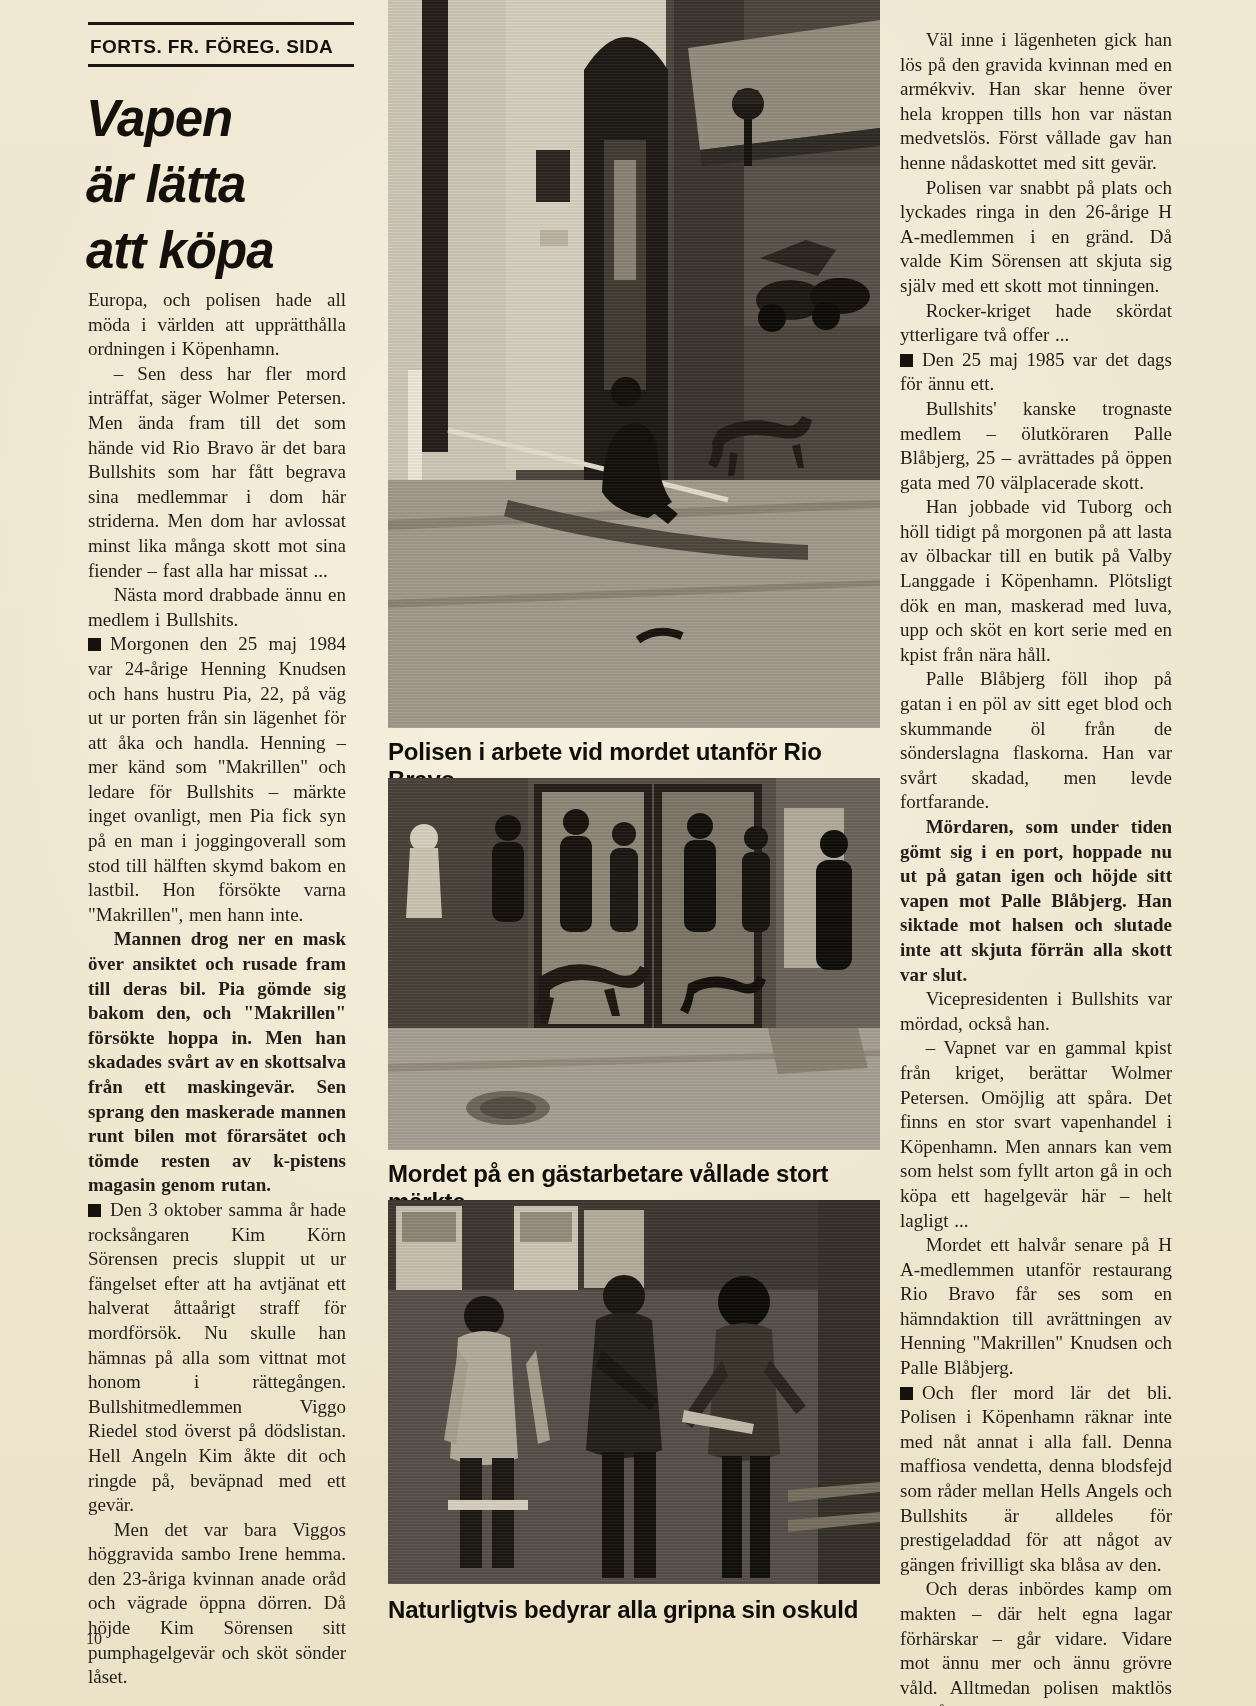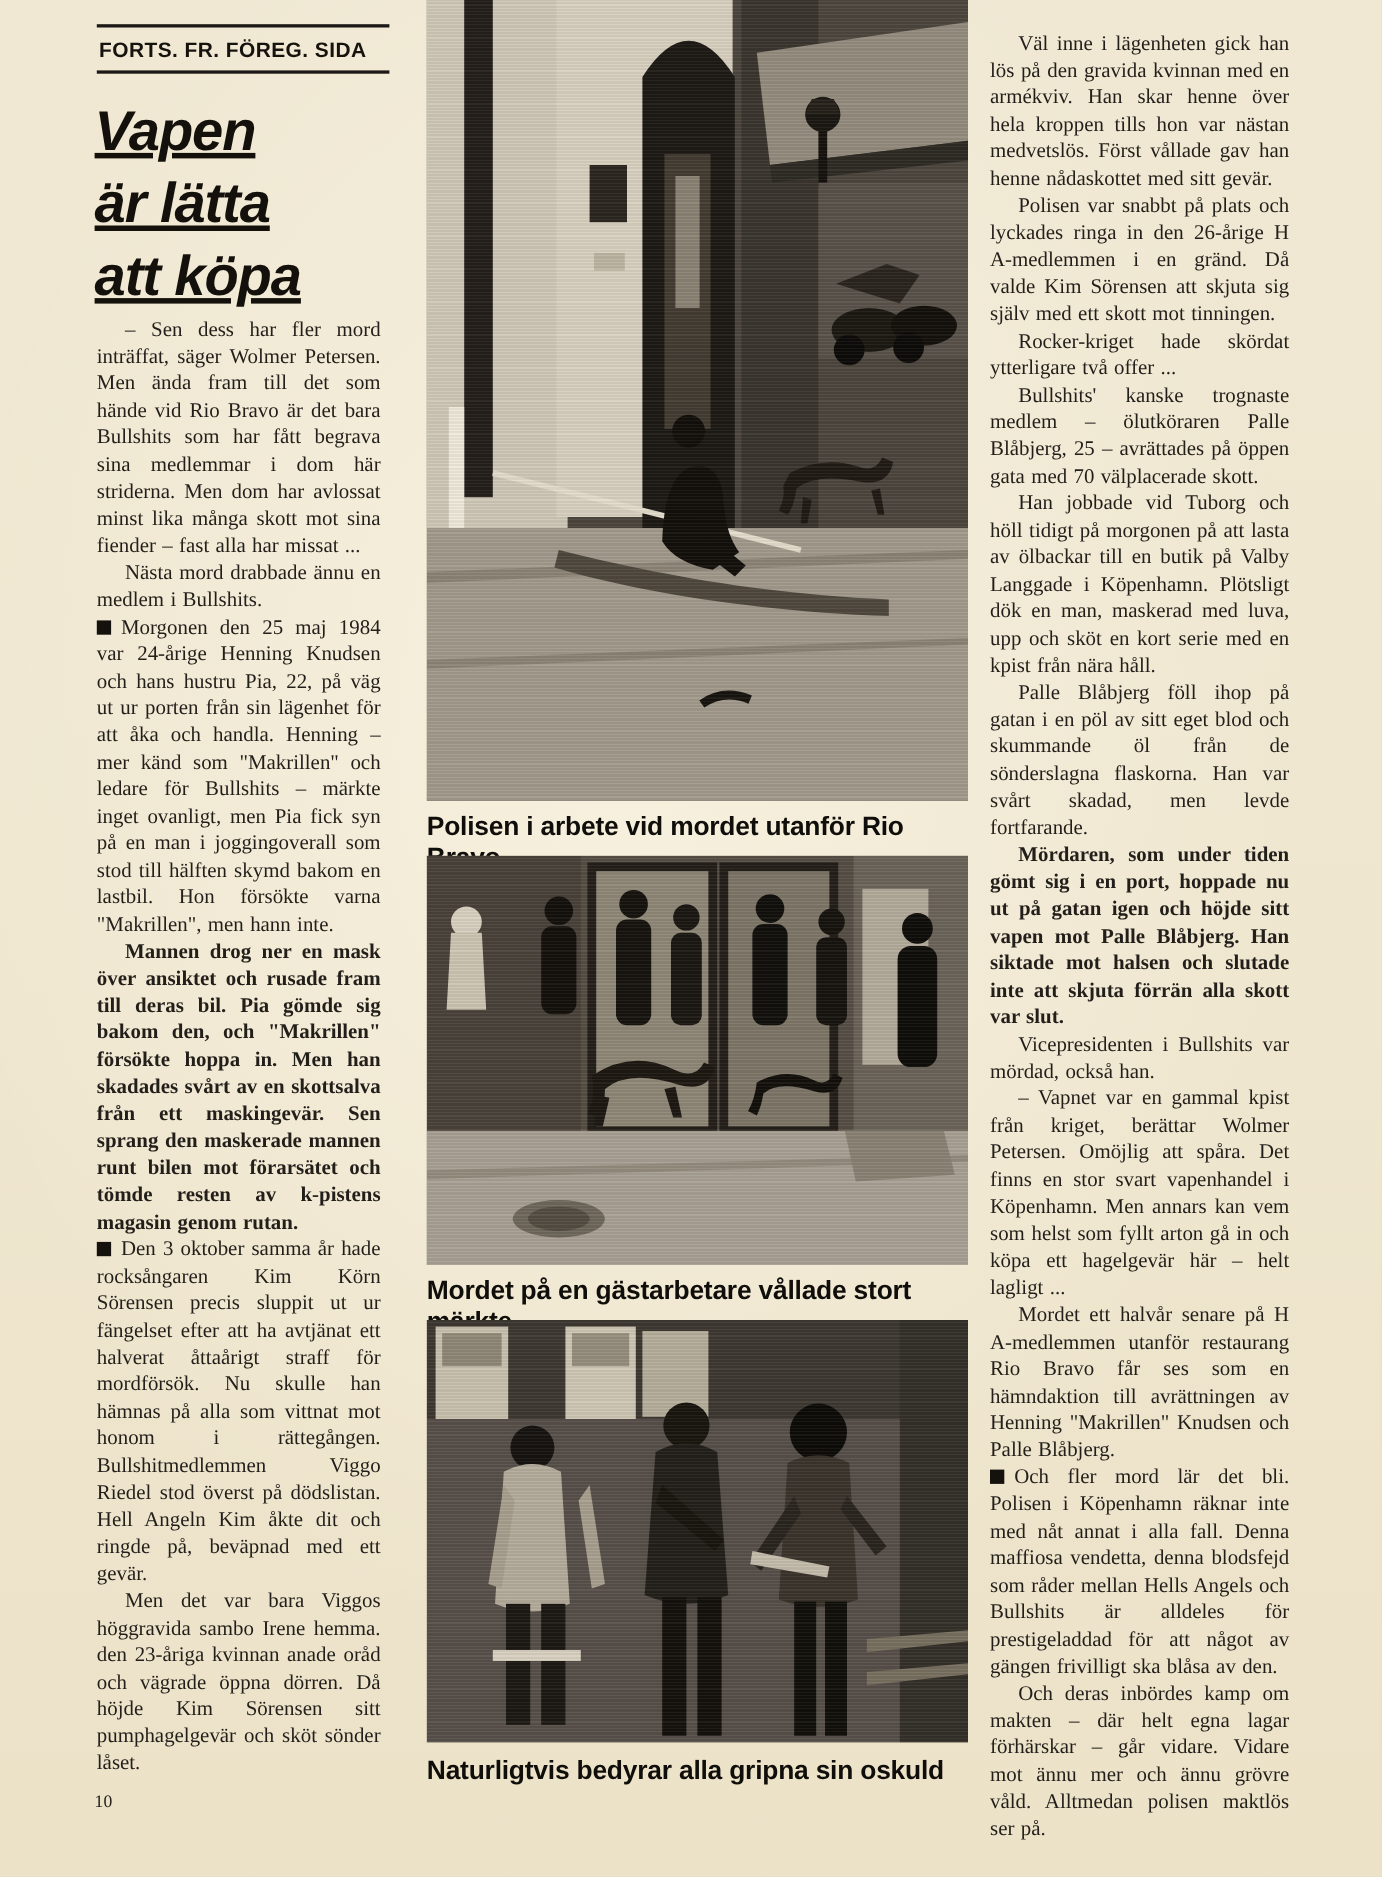--- a/index.html
+++ b/index.html
@@ -21,21 +21,21 @@
   .rule{height:3px;background:#1b1815;}
   .kicker{
     font-family:"Liberation Sans",sans-serif;font-weight:bold;
     font-size:19px;letter-spacing:.4px;padding:11px 0 6px 2px;color:#16130f;
   }
   
   .headline{
     position:absolute;left:86px;top:86px;width:280px;
     font-family:"Liberation Sans",sans-serif;
     font-style:italic;font-weight:bold;
-    font-size:51px;line-height:66px;letter-spacing:-1px;color:#14110d;text-decoration:underline;
+    font-size:51px;line-height:66px;letter-spacing:-1px;color:#14110d;
   }
   
   .col{position:absolute;font-size:19px;line-height:24.6px;color:#221e1a;}
   .col-left{left:88px;top:288px;width:258px;}
   .col-right{left:900px;top:28px;width:272px;}
   .para{margin:0;text-align:justify;word-spacing:1px;}
   .para.indent{text-indent:1.35em;}
   .para.bold{font-weight:bold;}
   .sq{
     display:inline-block;width:13px;height:13px;background:#15120e;
@@ -72,20 +72,21 @@
     <div class="rule"></div>
   </div>
 
   <div class="headline">
     <div>Vapen</div>
     <div>är lätta</div>
     <div>att köpa</div>
   </div>
 
   <div class="col col-left">
+      <p class="para">Europa, och polisen hade all möda i världen att upprätthålla ordningen i Köpenhamn.</p>
       <p class="para indent">– Sen dess har fler mord inträffat, säger Wolmer Petersen. Men ända fram till det som hände vid Rio Bravo är det bara Bullshits som har fått begrava sina medlemmar i dom här striderna. Men dom har avlossat minst lika många skott mot sina fiender – fast alla har missat ...</p>
       <p class="para indent">Nästa mord drabbade ännu en medlem i Bullshits.</p>
       <p class="para"><span class="sq"></span>Morgonen den 25 maj 1984 var 24-årige Henning Knudsen och hans hustru Pia, 22, på väg ut ur porten från sin lägenhet för att åka och handla. Henning – mer känd som "Makrillen" och ledare för Bullshits – märkte inget ovanligt, men Pia fick syn på en man i joggingoverall som stod till hälften skymd bakom en lastbil. Hon försökte varna "Makrillen", men hann inte.</p>
       <p class="para bold indent">Mannen drog ner en mask över ansiktet och rusade fram till deras bil. Pia gömde sig bakom den, och "Makrillen" försökte hoppa in. Men han skadades svårt av en skottsalva från ett maskingevär. Sen sprang den maskerade mannen runt bilen mot förarsätet och tömde resten av k-pistens magasin genom rutan.</p>
       <p class="para"><span class="sq"></span>Den 3 oktober samma år hade rocksångaren Kim Körn Sörensen precis sluppit ut ur fängelset efter att ha avtjänat ett halverat åttaårigt straff för mordförsök. Nu skulle han hämnas på alla som vittnat mot honom i rättegången. Bullshitmedlemmen Viggo Riedel stod överst på dödslistan. Hell Angeln Kim åkte dit och ringde på, beväpnad med ett gevär.</p>
       <p class="para indent">Men det var bara Viggos höggravida sambo Irene hemma. den 23-åriga kvinnan anade oråd och vägrade öppna dörren. Då höjde Kim Sörensen sitt pumphagelgevär och sköt sönder låset.</p>
     </div>
 
   <div class="photo" style="top:0;height:728px;">
     <svg width="492" height="728" viewBox="0 0 492 728">
@@ -192,20 +193,21 @@
       <path d="M296 210 l70 14 -2 10 -70 -12 z" fill="#c4bcab"></path>
       <path d="M400 290 l92 -8 0 10 -92 10 z M400 320 l92 -8 0 10 -92 10 z" fill="#78705f"></path>
     </svg>
   </div>
   <div class="caption" style="top:1596px;">Naturligtvis bedyrar alla gripna sin oskuld</div>
 
   <div class="col col-right">
       <p class="para indent">Väl inne i lägenheten gick han lös på den gravida kvinnan med en armékviv. Han skar henne över hela kroppen tills hon var nästan medvetslös. Först vållade gav han henne nådaskottet med sitt gevär.</p>
       <p class="para indent">Polisen var snabbt på plats och lyckades ringa in den 26-årige H A-medlemmen i en gränd. Då valde Kim Sörensen att skjuta sig själv med ett skott mot tinningen.</p>
       <p class="para indent">Rocker-kriget hade skördat ytterligare två offer ...</p>
+      <p class="para"><span class="sq"></span>Den 25 maj 1985 var det dags för ännu ett.</p>
       <p class="para indent">Bullshits' kanske trognaste medlem – ölutköraren Palle Blåbjerg, 25 – avrättades på öppen gata med 70 välplacerade skott.</p>
       <p class="para indent">Han jobbade vid Tuborg och höll tidigt på morgonen på att lasta av ölbackar till en butik på Valby Langgade i Köpenhamn. Plötsligt dök en man, maskerad med luva, upp och sköt en kort serie med en kpist från nära håll.</p>
       <p class="para indent">Palle Blåbjerg föll ihop på gatan i en pöl av sitt eget blod och skummande öl från de sönderslagna flaskorna. Han var svårt skadad, men levde fortfarande.</p>
       <p class="para bold indent">Mördaren, som under tiden gömt sig i en port, hoppade nu ut på gatan igen och höjde sitt vapen mot Palle Blåbjerg. Han siktade mot halsen och slutade inte att skjuta förrän alla skott var slut.</p>
       <p class="para indent">Vicepresidenten i Bullshits var mördad, också han.</p>
       <p class="para indent">– Vapnet var en gammal kpist från kriget, berättar Wolmer Petersen. Omöjlig att spåra. Det finns en stor svart vapenhandel i Köpenhamn. Men annars kan vem som helst som fyllt arton gå in och köpa ett hagelgevär här – helt lagligt ...</p>
       <p class="para indent">Mordet ett halvår senare på H A-medlemmen utanför restaurang Rio Bravo får ses som en hämndaktion till avrättningen av Henning "Makrillen" Knudsen och Palle Blåbjerg.</p>
       <p class="para"><span class="sq"></span>Och fler mord lär det bli. Polisen i Köpenhamn räknar inte med nåt annat i alla fall. Denna maffiosa vendetta, denna blodsfejd som råder mellan Hells Angels och Bullshits är alldeles för prestigeladdad för att något av gängen frivilligt ska blåsa av den.</p>
       <p class="para indent">Och deras inbördes kamp om makten – där helt egna lagar förhärskar – går vidare. Vidare mot ännu mer och ännu grövre våld. Alltmedan polisen maktlös ser på.</p>
     </div>

